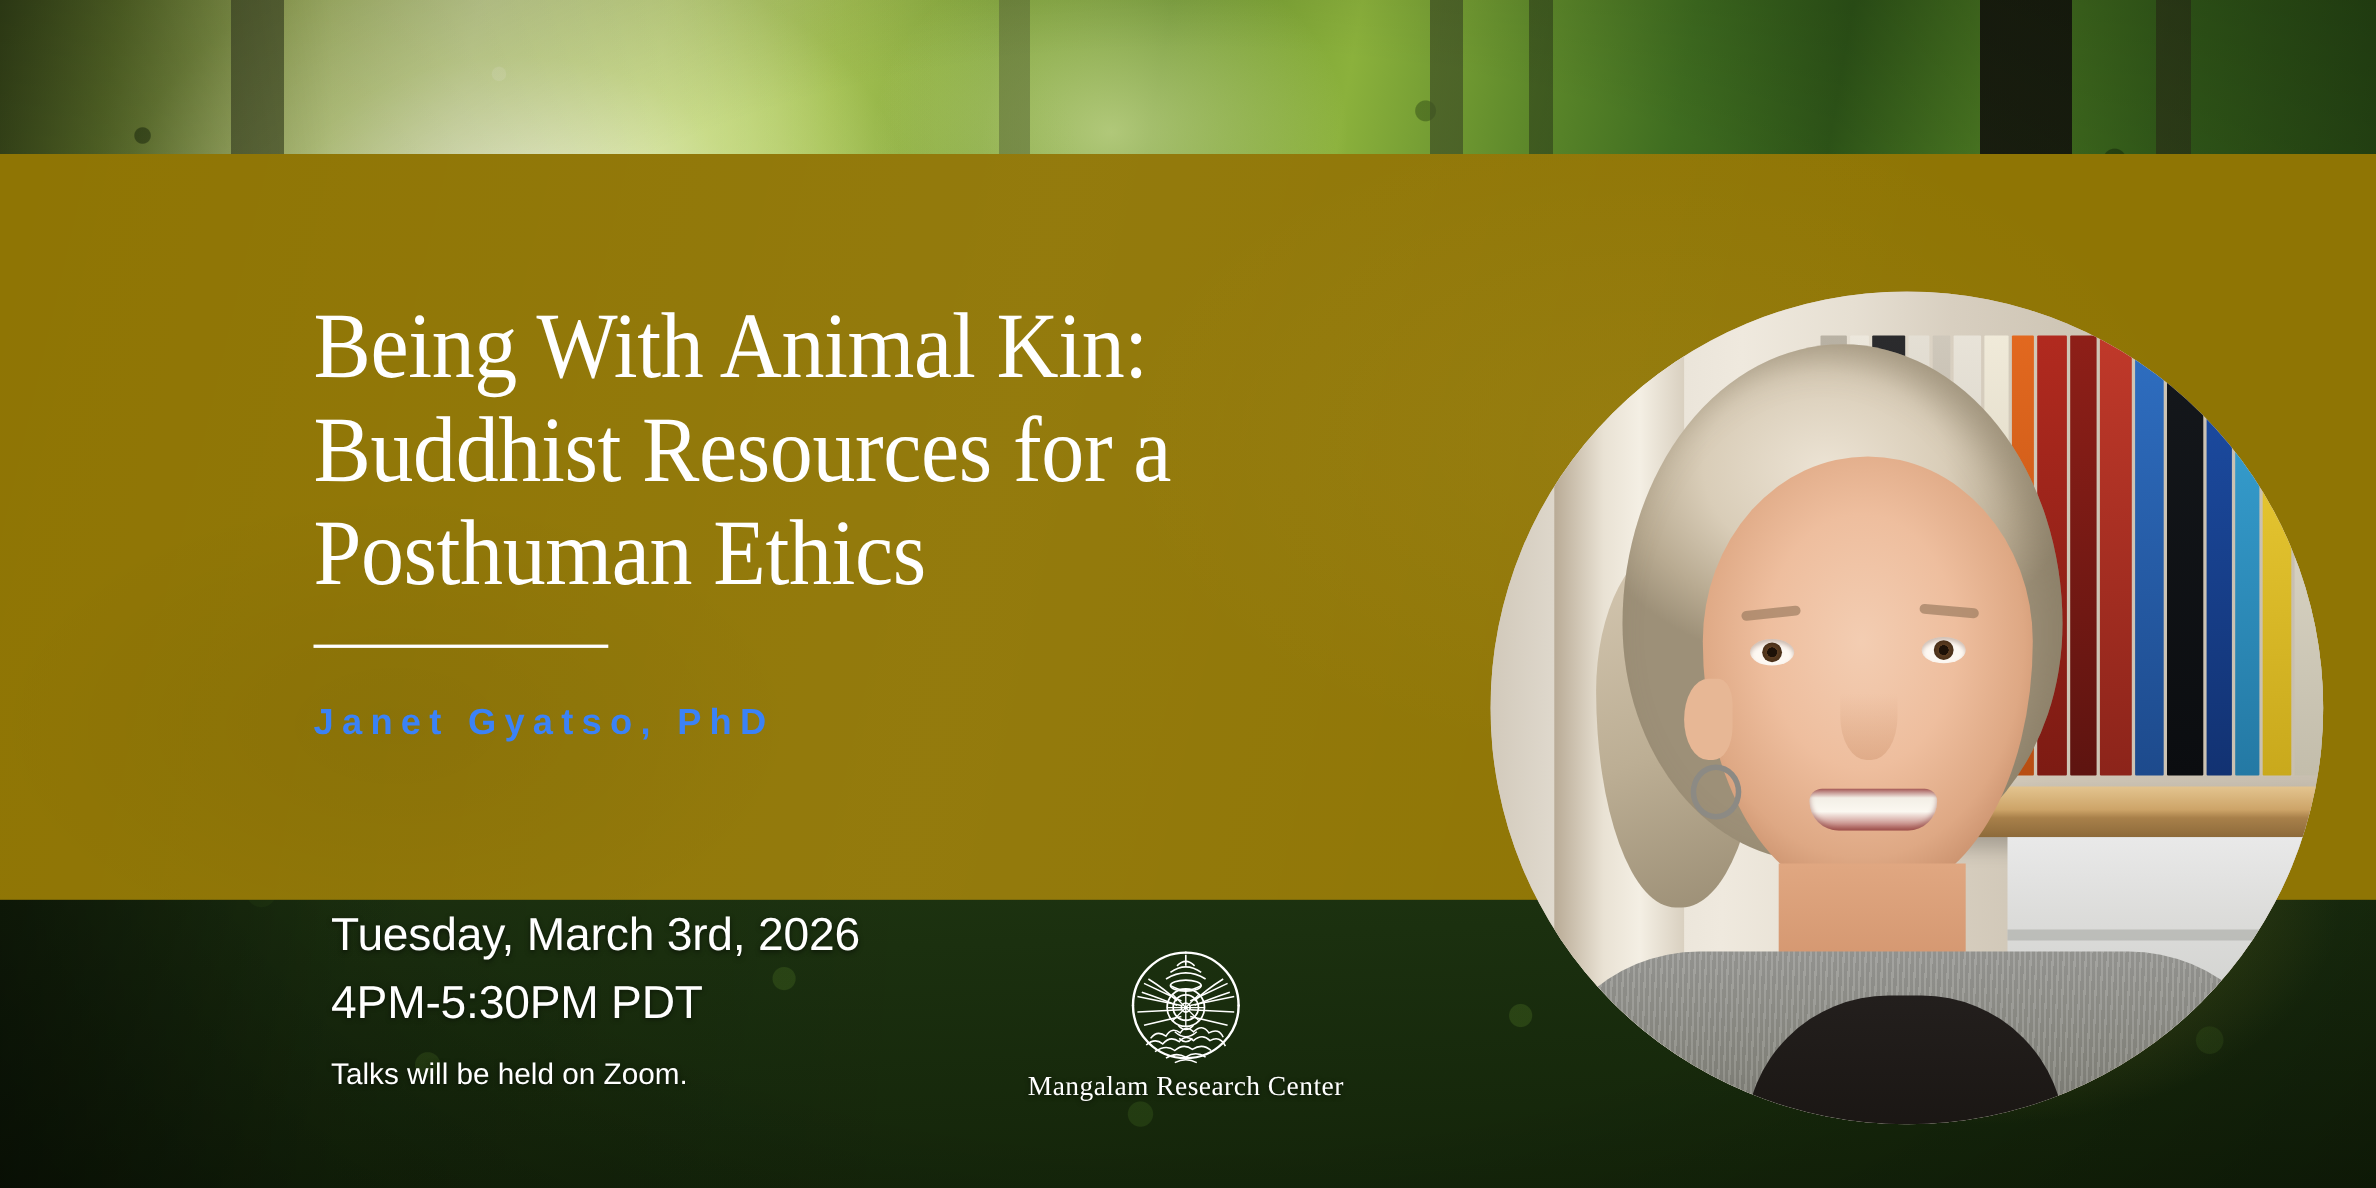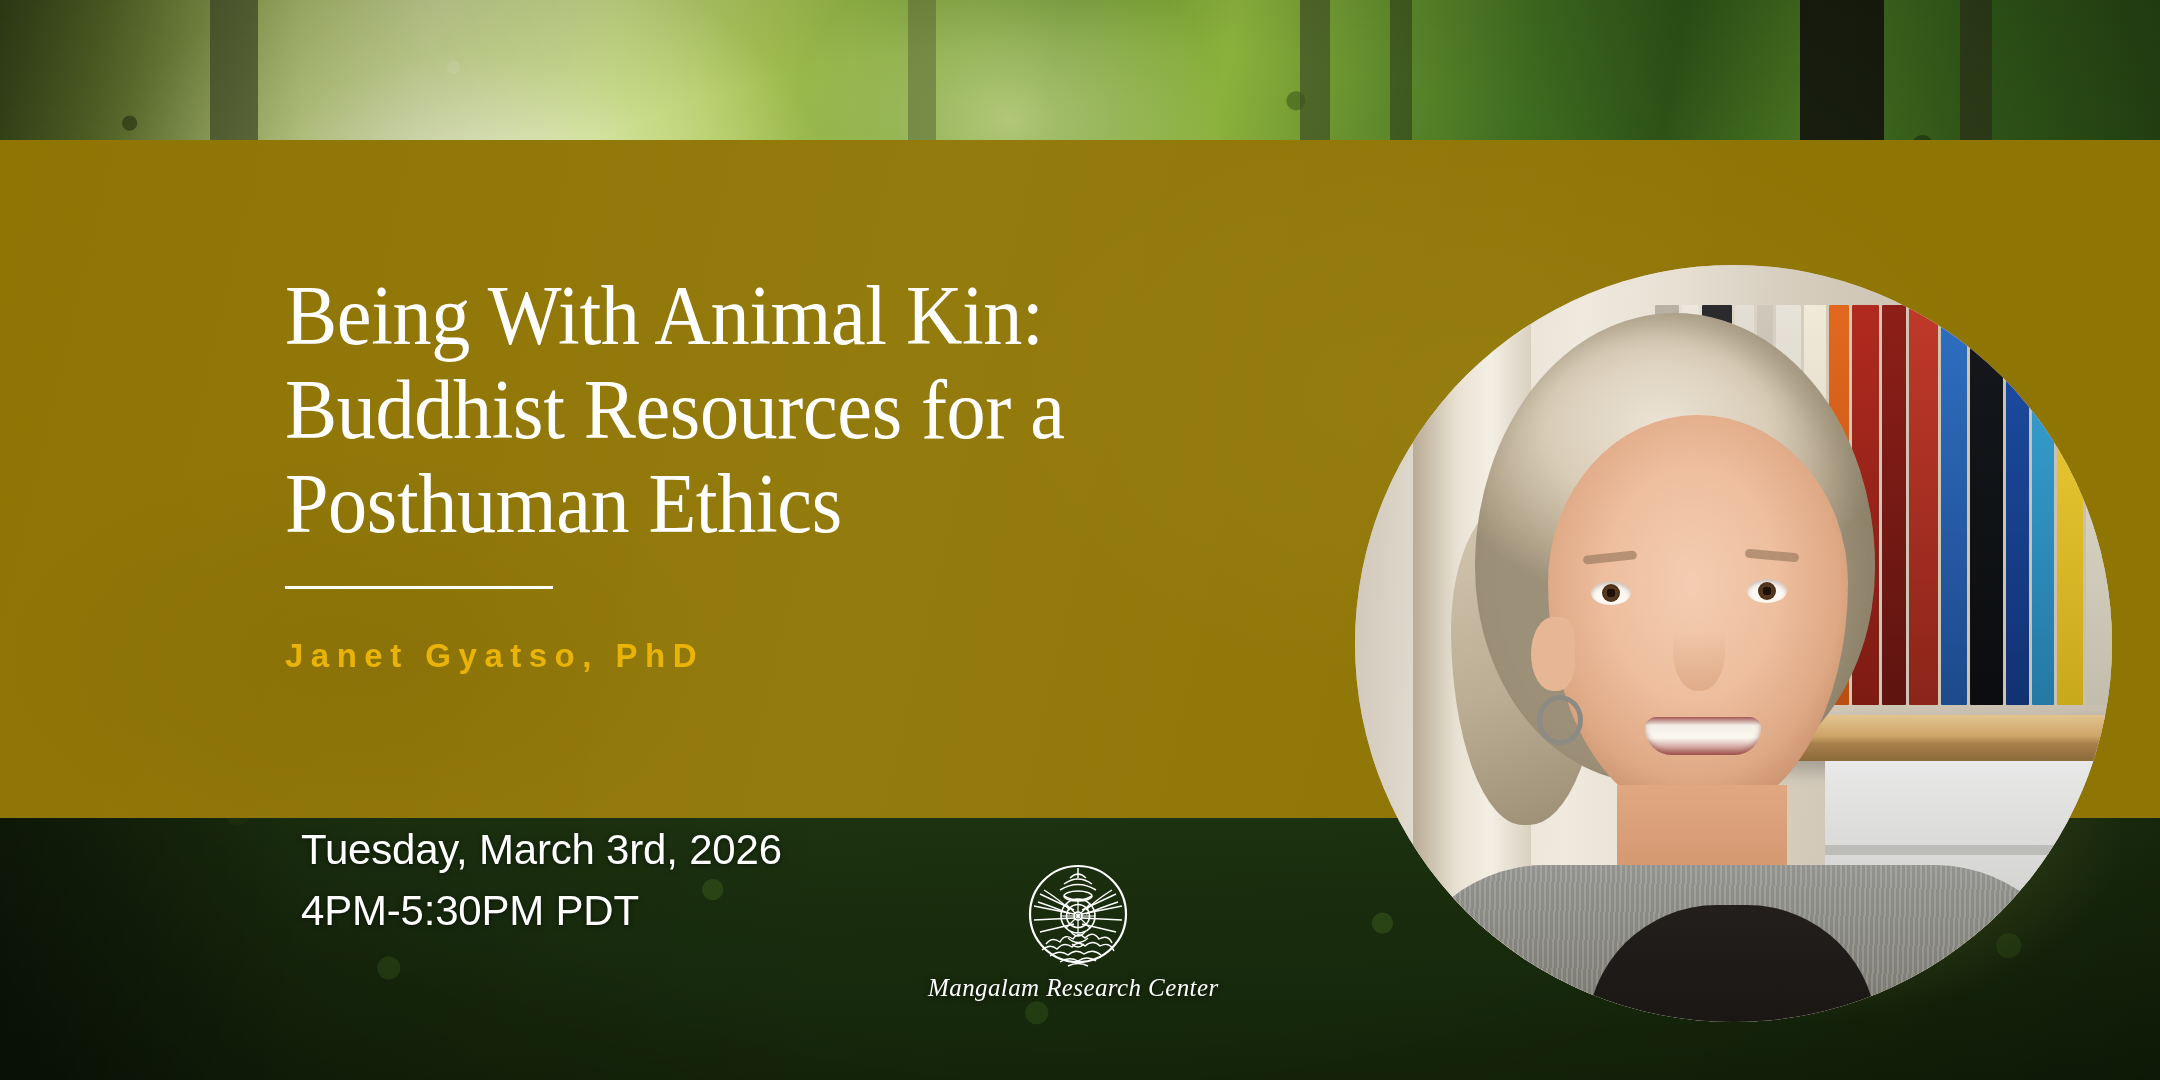--- a/index.html
+++ b/index.html
@@ -153,21 +153,21 @@
 
   .rule {
     margin-top: 36px;
     width: 268px;
     height: 3px;
     background: #ffffff;
   }
 
   .speaker {
     margin-top: 48px;
-    color: #eab308;
+    color: #3b82f6;
     font-family: "Liberation Sans", sans-serif;
     font-size: 33px;
     font-weight: 700;
     letter-spacing: 7.5px;
     white-space: nowrap;
   }
 
   
   .details {
     position: absolute;
@@ -199,22 +199,21 @@
     font-weight: 400;
     line-height: 40px;
   }
 
   
   .logo-block {
     position: absolute;
     left: 928px;
     top: 858px;
     width: 300px;
-    text-align: left;
-    font-style: italic;
+    text-align: center;
   }
   .logo-mark {
     width: 300px;
     height: 112px;
     display: block;
   }
   .logo-caption {
     margin-top: 4px;
     color: #ffffff;
     font-family: "Liberation Serif", "DejaVu Serif", serif;
@@ -346,20 +345,21 @@
     </div>
 
     <div class="rule"></div>
 
     <div class="speaker">Janet Gyatso, PhD</div>
   </div>
 
   <div class="details">
     <div class="date-line">Tuesday, March 3rd, 2026</div>
     <div class="time-line">4PM-5:30PM PDT</div>
+    <div class="note">Talks will be held on Zoom.</div>
   </div>
 
   <div class="logo-block">
     <svg class="logo-mark" viewBox="0 0 300 112" aria-hidden="true">
       <g stroke="#ffffff" fill="none" stroke-width="2.2" stroke-linecap="round">
 
         <path d="M150 8 A48 48 0 0 1 198 56"></path>
         <path d="M198 56 A48 48 0 0 1 150 104"></path>
         <path d="M150 104 A48 48 0 0 1 102 56"></path>
         <path d="M102 56 A48 48 0 0 1 150 8"></path>

